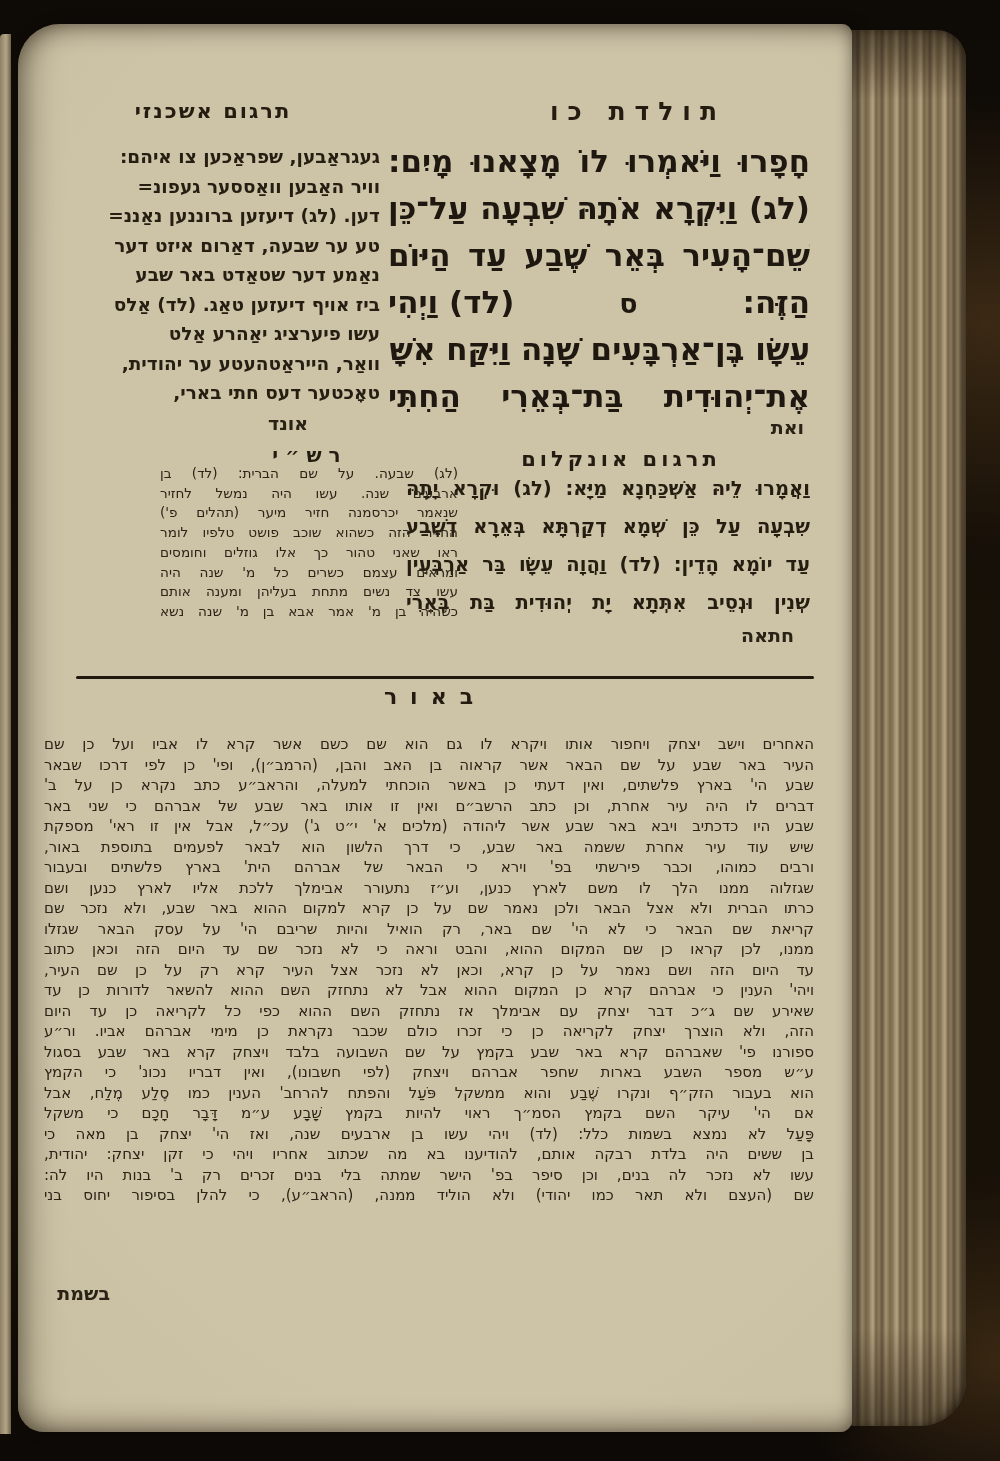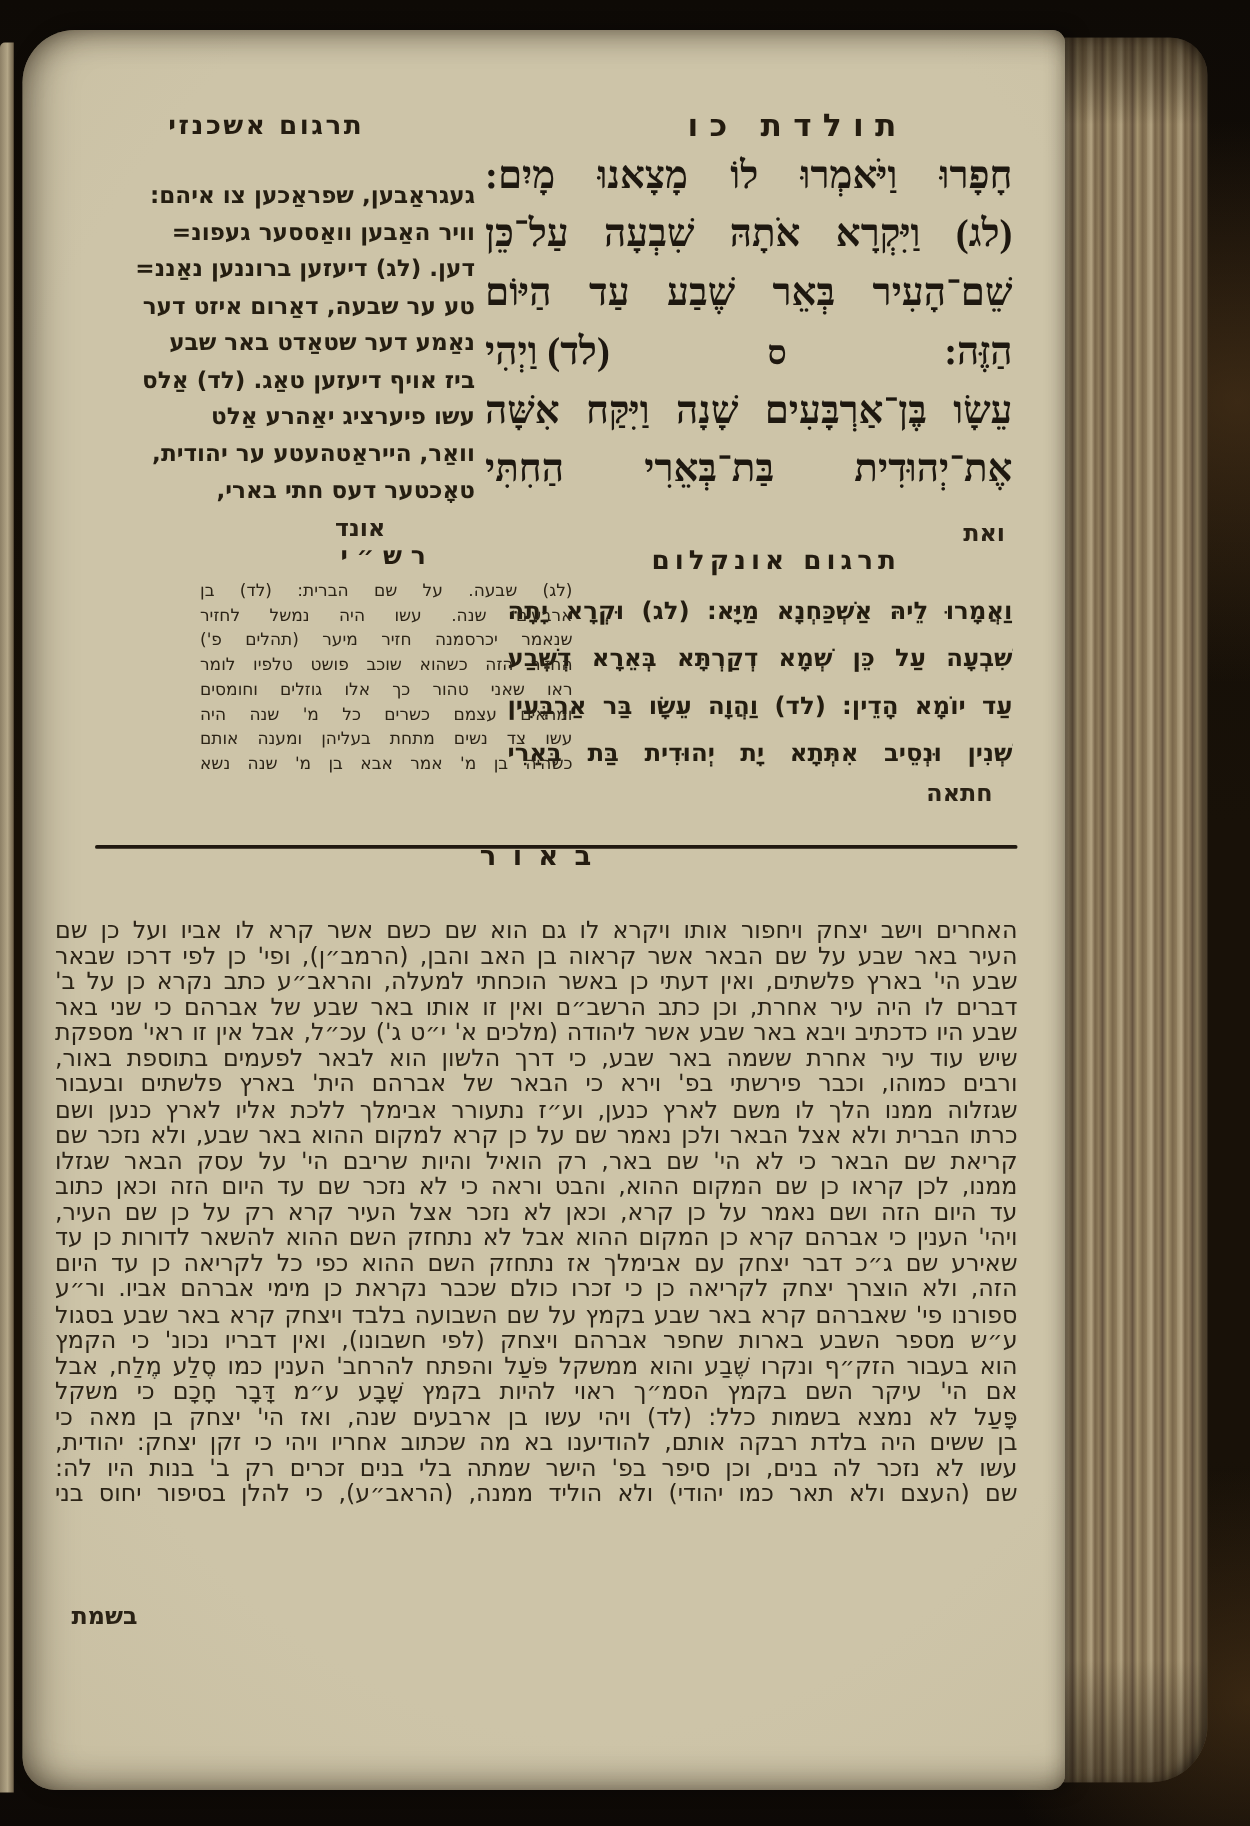--- a/index.html
+++ b/index.html
@@ -39,21 +39,21 @@
     box-shadow:
       inset 20px 0 34px -14px rgba(34,24,12,.5),
       inset -7px 0 16px -9px rgba(34,24,12,.4),
       inset 0 16px 26px -16px rgba(34,24,12,.55),
       inset 0 -18px 28px -16px rgba(34,24,12,.5),
       6px 0 14px rgba(0,0,0,.35);
     direction:rtl;
     color:#292114;
   }
   .abs{position:absolute;}
-  .hdr{font-weight:bold;text-align:center;white-space:nowrap;color:#241c10;}
+  .hdr{font-weight:bold;text-align:center;white-space:nowrap;color:#241c10;margin-top:11px;}
   .hdr-toldot{font-size:25px;letter-spacing:9px;}
   .hdr-yiddish{font-size:21px;letter-spacing:2px;}
   .hdr-onkelos{font-size:21px;letter-spacing:4px;}
   .hdr-rashi{font-size:20px;letter-spacing:7px;}
   .hdr-biur{font-size:22px;letter-spacing:13px;}
 
   .torah{font-size:31px;font-weight:bold;line-height:47px;color:#1e1810;}
   .torah .jline{text-align:justify;text-align-last:justify;white-space:nowrap;overflow:hidden;}
   .torah-break{display:flex;justify-content:space-between;align-items:baseline;height:47px;}
   .torah-break .seg{white-space:nowrap;}
@@ -61,39 +61,39 @@
 
   .yiddish{font-size:18.5px;line-height:29.5px;font-weight:bold;color:#251e11;}
   .yiddish .rline{text-align:right;white-space:nowrap;}
 
   .onkelos{font-size:19.5px;font-weight:bold;line-height:38px;color:#241d10;margin-left:38px;}
   .onkelos .jline{text-align:justify;text-align-last:justify;white-space:nowrap;overflow:hidden;}
 
   .rashi-txt{font-size:13.6px;line-height:19.7px;color:#2c2417;}
   .rashi-txt .jline{text-align:justify;text-align-last:justify;white-space:nowrap;overflow:hidden;}
 
-  .biur-txt{font-size:19px;line-height:20.5px;color:#2c2417;}
+  .biur-txt{font-size:15px;line-height:20.5px;color:#2c2417;}
   .biur-txt .jline{text-align:justify;text-align-last:justify;white-space:nowrap;overflow:hidden;}
 
   .catchword{font-size:19px;font-weight:bold;white-space:nowrap;color:#2a2215;}
   .rule{position:absolute;background:#201910;height:3px;border-radius:2px;}
 </style>
 </head>
 <body>
 
 <div class="backdrop"></div>
 <div class="left-sliver"></div>
 <div class="fore-edge"></div>
 
 <div class="page">
 
   <div class="abs hdr hdr-toldot" style="left:430px;top:62px;width:380px;">תולדת כו</div>
   <div class="abs hdr hdr-yiddish" style="left:30px;top:64px;width:330px;">תרגום אשכנזי</div>
 
-  <div class="abs torah" style="right:42px;top:92px;width:422px;font-family:Liberation Serif, serif;">
+  <div class="abs torah" style="right:42px;top:114px;width:422px;">
     <div>
         <div class="jline">חָפָרוּ וַיֹּאמְרוּ לוֹ מָצָאנוּ מָיִם:</div>
         <div class="jline">(לג) וַיִּקְרָא אֹתָהּ שִׁבְעָה עַל־כֵּן</div>
         <div class="jline">שֵׁם־הָעִיר בְּאֵר שֶׁבַע עַד הַיּוֹם</div>
       </div>
     <div class="torah-break">
       <span class="seg">הַזֶּה:</span>
       <span class="seg samekh">ס</span>
       <span class="seg">(לד) וַיְהִי</span>
     </div>

